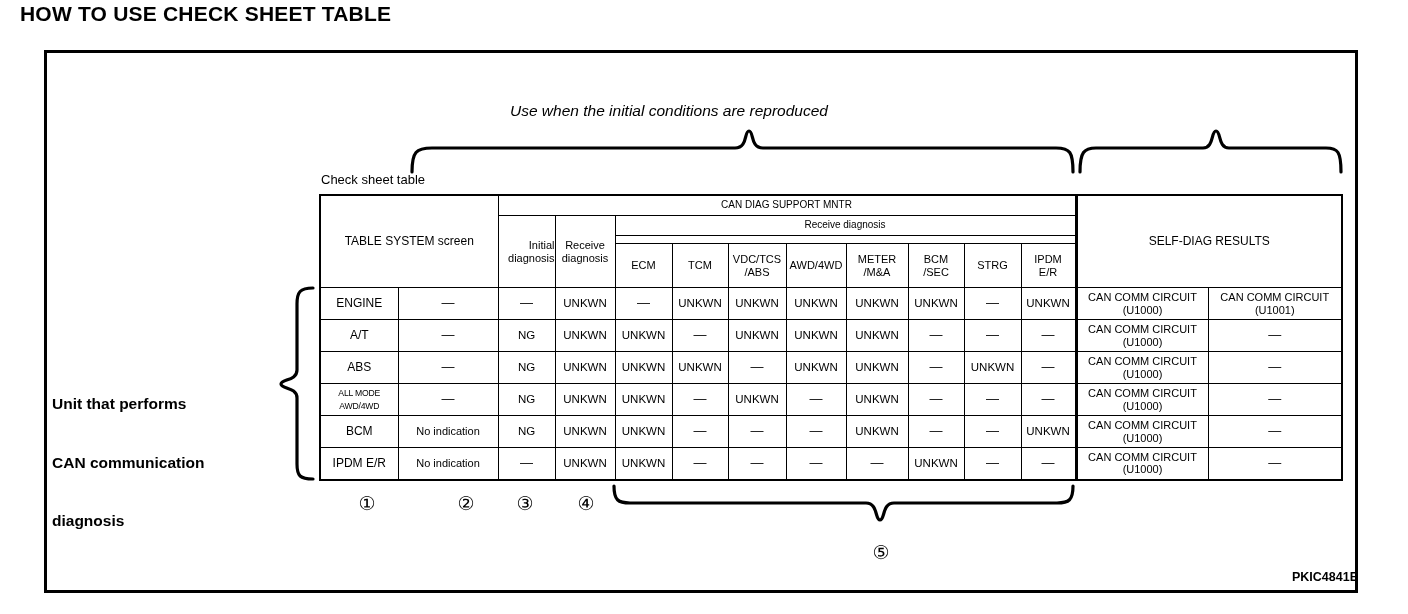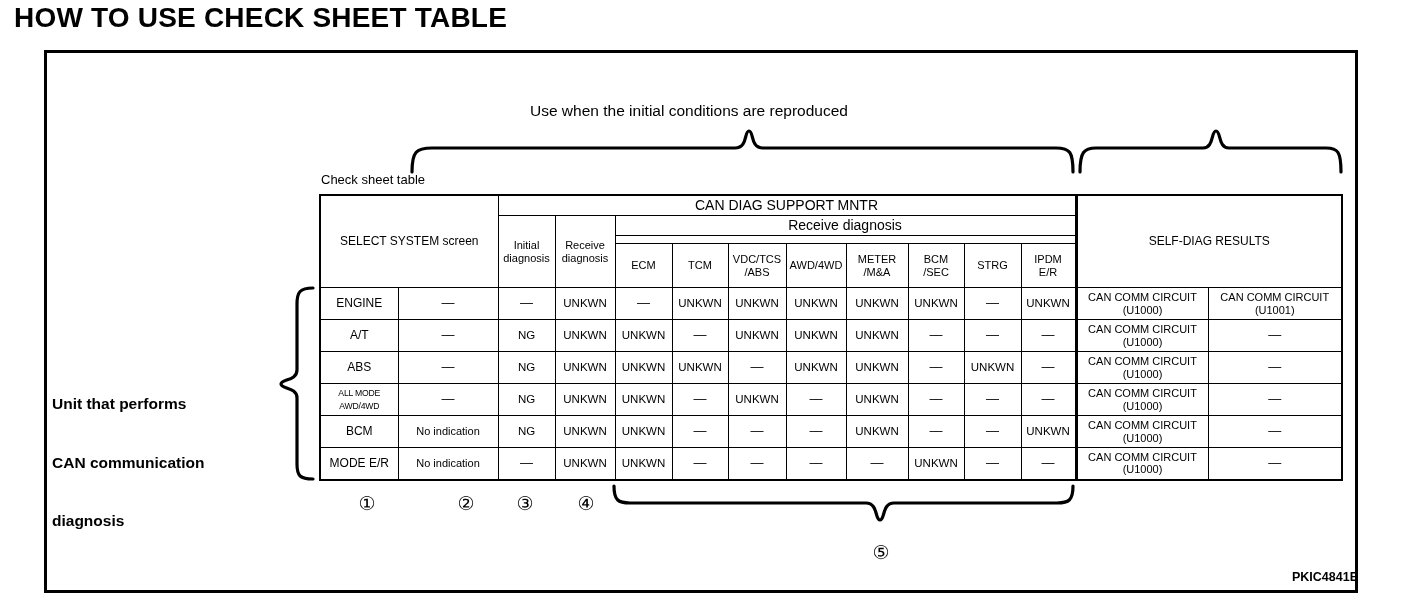--- a/index.html
+++ b/index.html
@@ -12,23 +12,23 @@
     height: 614px;
     position: relative;
     font-family: "Liberation Sans", sans-serif;
     color: #000000;
     overflow: hidden;
   }
 
   
   #page-title {
     position: absolute;
-    left: 14px;
+    left: 20px;
     top: 2px;
-    font-size: 28px;
+    font-size: 21px;
     font-weight: bold;
     letter-spacing: 0.2px;
     white-space: nowrap;
   }
 
   
   #figure-frame {
     position: absolute;
     left: 44px;
     top: 50px;
@@ -39,22 +39,23 @@
   }
 
   
   .annot {
     position: absolute;
     font-size: 15.5px;
     line-height: 19px;
     white-space: pre;
   }
   #annot-reproduced {
-    left: 530px;
+    left: 510px;
     top: 101px;
+    font-style: italic;
   }
   #annot-not-reproduced {
     left: 1076px;
     top: 74px;
   }
   #annot-unit {
     left: 52px;
     top: 355px;
     line-height: 19.5px;
     font-weight: bold;
@@ -102,21 +103,21 @@
   }
   .outer-top    { border-top: 2px solid #000 !important; }
   .outer-bottom { border-bottom: 2px solid #000 !important; }
   .outer-left   { border-left: 2px solid #000 !important; }
   .outer-right  { border-right: 2px solid #000 !important; }
 
   .hdr-select {
     text-align: center;
     font-size: 12px;
   }
-  .hdr-group { font-size: 14px; }
+  .hdr-group { font-size: 10px; }
   .hdr-sub   { font-size: 11px; line-height: 12px; }
   .hdr-selfdiag { font-size: 12px; margin-left: 36px; }
 
   .cell-sys {
     text-align: left;
     padding-left: 5px;
     font-size: 12px;
   }
   .cell-sys.tiny {
     font-size: 9px;
@@ -220,26 +221,26 @@
     <col style="width:60px">
     <col style="width:62px">
     <col style="width:56px">
     <col style="width:57px">
     <col style="width:55px">
     <col style="width:132px">
     <col style="width:134px">
   </colgroup>
   <thead>
     <tr>
-      <td class="hdr-select outer-top outer-left" rowspan="4" colspan="2">SELECT SYSTEM screen</td>
+      <td class="hdr-select outer-top outer-left" rowspan="4" colspan="2">TABLE SYSTEM screen</td>
       <td class="hdr-group outer-top" colspan="10" style="height:19px;">CAN DIAG SUPPORT MNTR</td>
       <td class="hdr-selfdiag outer-top outer-right sep-left" rowspan="4" colspan="2">SELF-DIAG RESULTS</td>
     </tr>
     <tr>
-      <td class="hdr-sub" rowspan="3" style="width:56px;">
+      <td class="hdr-sub" rowspan="3" style="width:56px;text-align:right;">
         <div>Initial</div>
         <div>diagnosis</div>
       </td>
       <td class="hdr-sub" rowspan="3" style="width:59px;">
         <div>Receive</div>
         <div>diagnosis</div>
       </td>
       <td class="hdr-group" colspan="8" style="height:19px;">Receive diagnosis</td>
     </tr>
     <tr style="height:8px;">
@@ -379,21 +380,21 @@
         <td class="cell-val">UNKWN</td>
         <td class="cell-dtc sep-left">
           <div>CAN COMM CIRCUIT</div>
           <div>(U1000)</div>
         </td>
         <td class="cell-dash outer-right">
           <div>—</div>
         </td>
       </tr>
       <tr style="height: 32px;">
-        <td class="cell-sys outer-bottom outer-left">MODE E/R</td>
+        <td class="cell-sys outer-bottom outer-left">IPDM E/R</td>
         <td class="cell-noind outer-bottom">No indication</td>
         <td class="cell-dash outer-bottom">—</td>
         <td class="cell-val outer-bottom">UNKWN</td>
         <td class="cell-val outer-bottom">UNKWN</td>
         <td class="cell-dash outer-bottom">—</td>
         <td class="cell-dash outer-bottom">—</td>
         <td class="cell-dash outer-bottom">—</td>
         <td class="cell-dash outer-bottom">—</td>
         <td class="cell-val outer-bottom">UNKWN</td>
         <td class="cell-dash outer-bottom">—</td>

